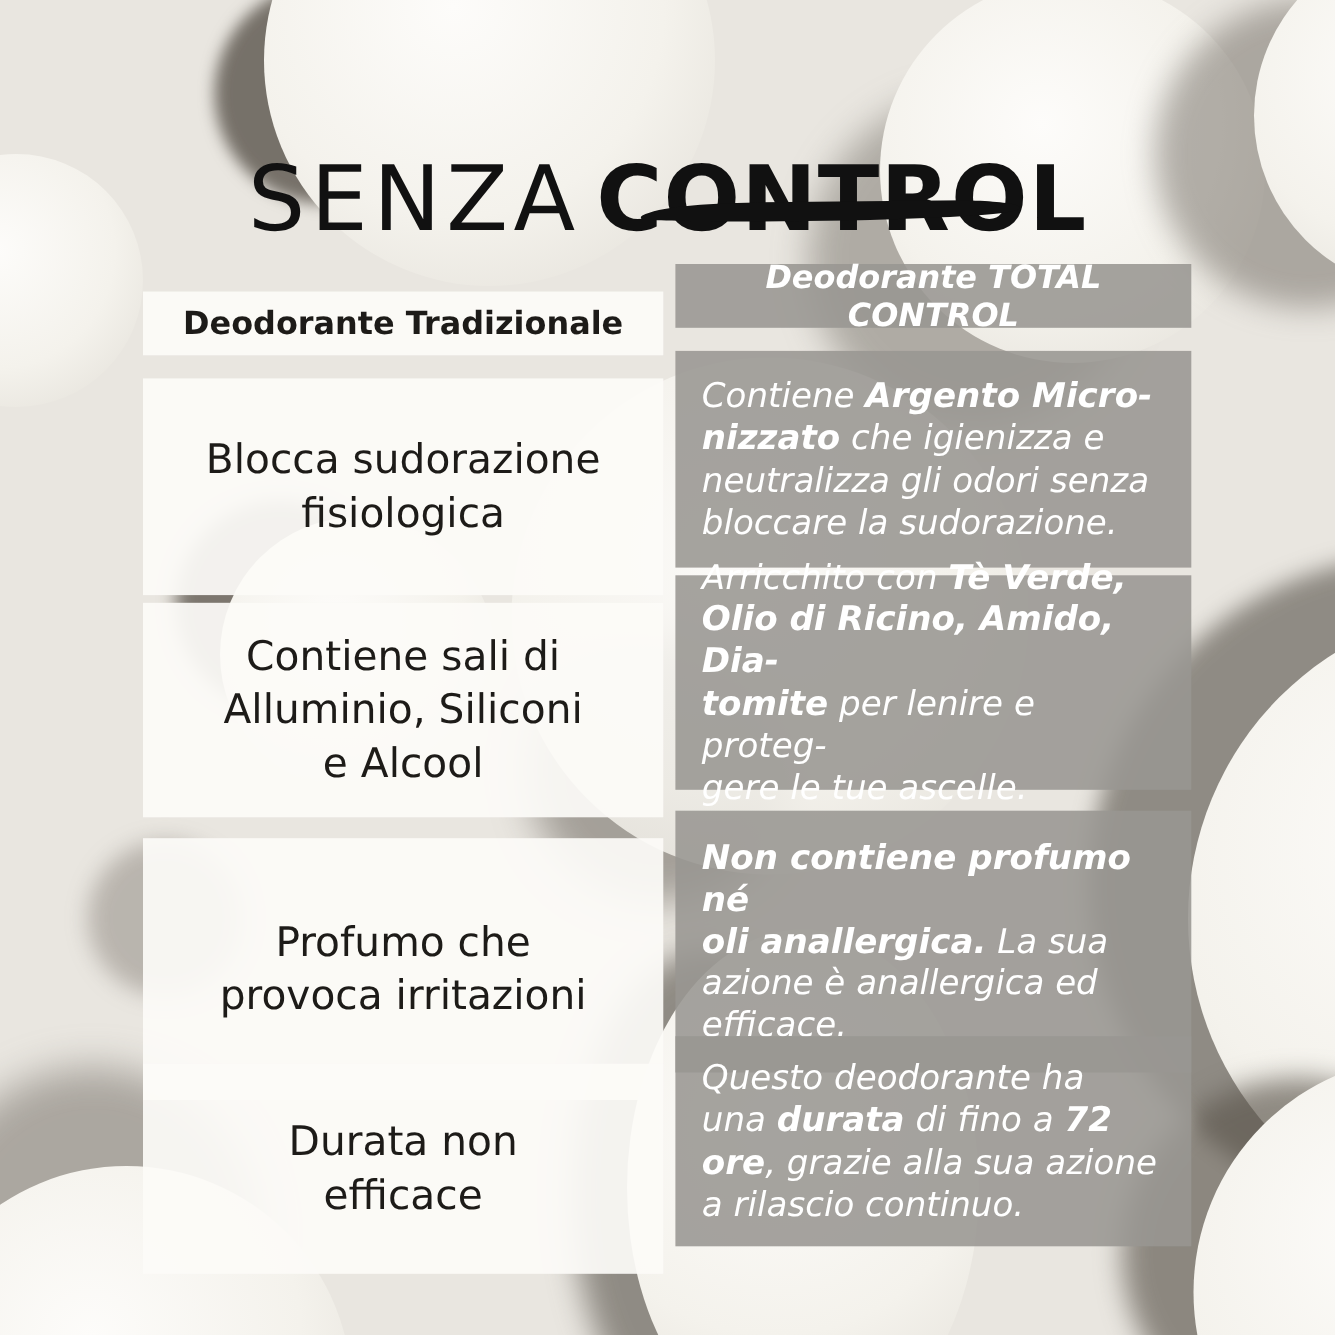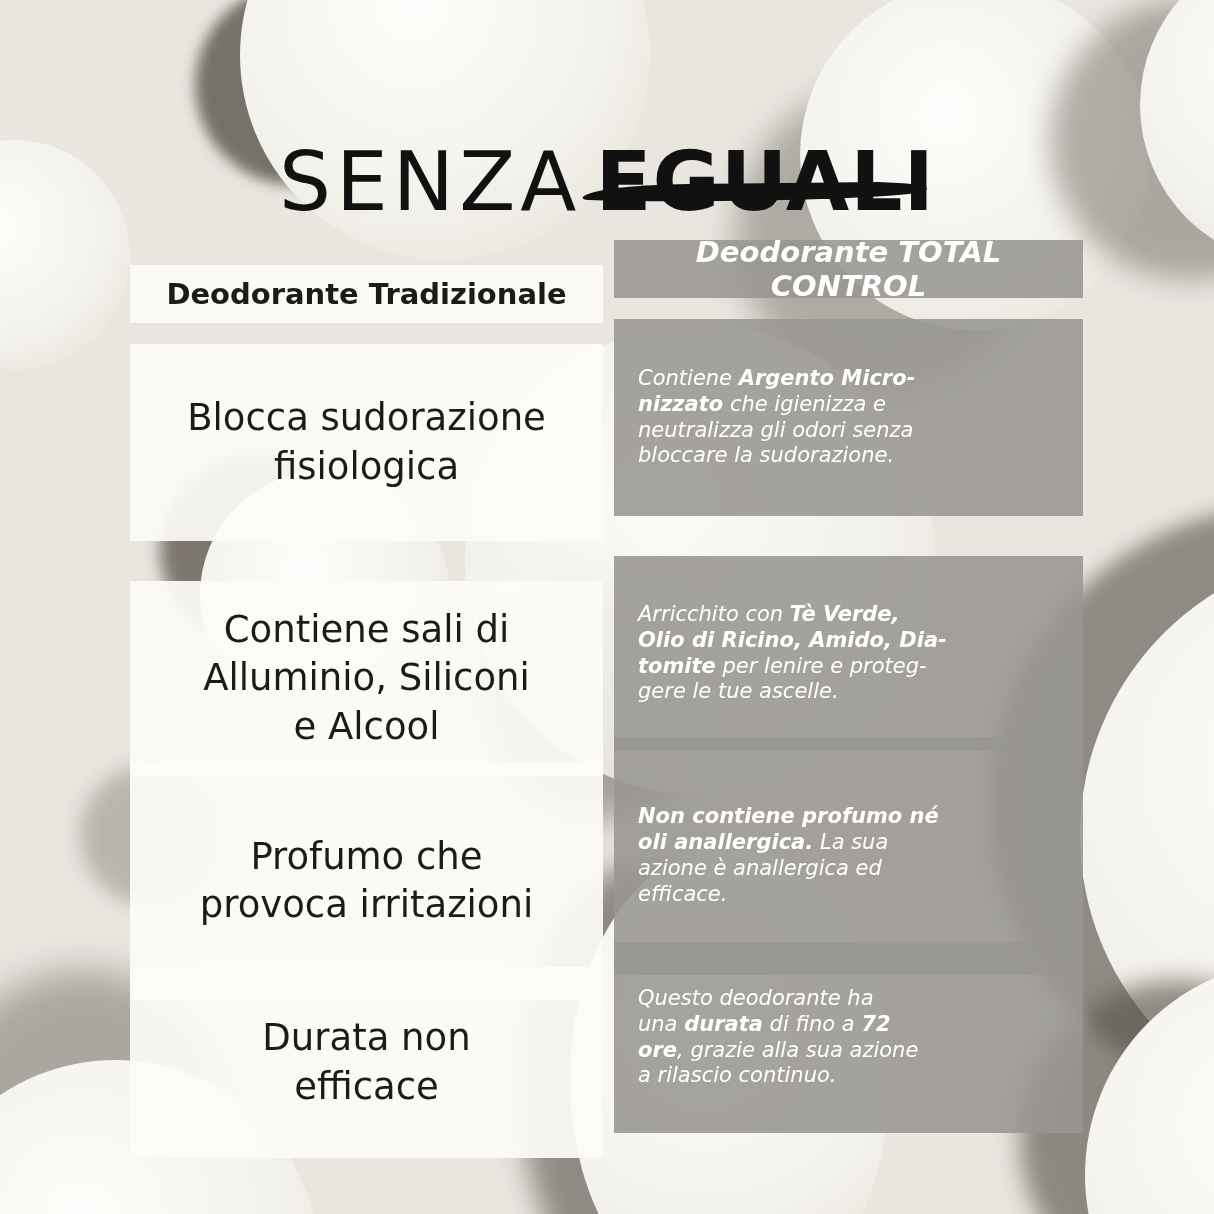--- a/index.html
+++ b/index.html
@@ -54,25 +54,25 @@
     background:rgba(252,251,247,0.93);color:#1d1b18;
     justify-content:center;text-align:center;margin-top:25px;
   }
   .gray-cell{
     background:rgba(153,150,146,0.88);color:#ffffff;
     justify-content:flex-start;text-align:left;padding:0 24px;
   }
   .hdr{font-weight:700;font-size:29px;justify-content:center;text-align:center;padding:0 8px;}
   .row-hdr{top:240px;height:58px;}
   .row-1{top:319px;height:197px;}
-  .row-2{top:556px;height:195px;}
+  .row-2{top:523px;height:195px;}
   .row-3{top:737px;height:238px;}
   .row-4{top:942px;height:191px;}
   .body-a{font-size:37px;line-height:1.3;font-weight:400;}
-  .body-b{font-size:21px;line-height:1.23;font-weight:400;}
+  .body-b{font-size:31px;line-height:1.23;font-weight:400;}
   .b{font-weight:700;}
 </style>
 </head>
 <body>
 
 <div class="canvas">
 
   <div class="bg">
     <div class="shadow d1"></div>
     <div class="blob w0"></div>
@@ -89,21 +89,21 @@
     <div class="shadow d6"></div>
     <div class="blob w6"></div>
     <div class="shadow d7"></div>
     <div class="blob w7"></div>
     <div class="shadow d8"></div>
     <div class="blob w8"></div>
     <div class="shadow d9"></div>
     <div class="blob w9"></div>
   </div>
 
-  <h1 class="title"><span class="light">SENZA</span><span class="bold">EGUALI</span></h1>
+  <h1 class="title"><span class="light">SENZA</span><span class="bold">CONTROL</span></h1>
   <svg class="underline" width="352" height="26" viewBox="0 0 352 26">
     <path d="M6,16 C20,8 60,5 110,4 L300,2 C330,3 349,5 349,9 C349,13 320,16 270,18 C180,22 60,22 10,20 C5,20 3,18 6,16 Z" fill="#111"></path>
   </svg>
 
   <section>
     <div class="cell col-a row-hdr light-cell hdr">
       <span>Deodorante Tradizionale</span>
     </div>
     <div class="cell col-b row-hdr gray-cell hdr">
       <span>Deodorante TOTAL CONTROL</span>

